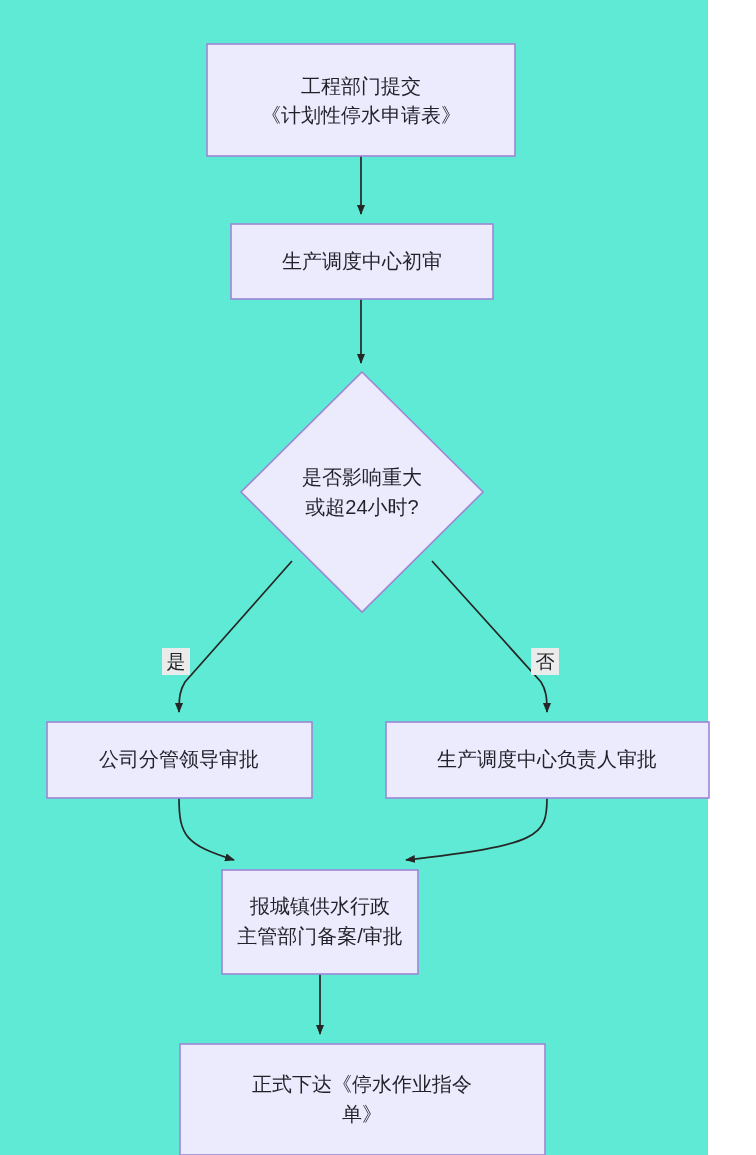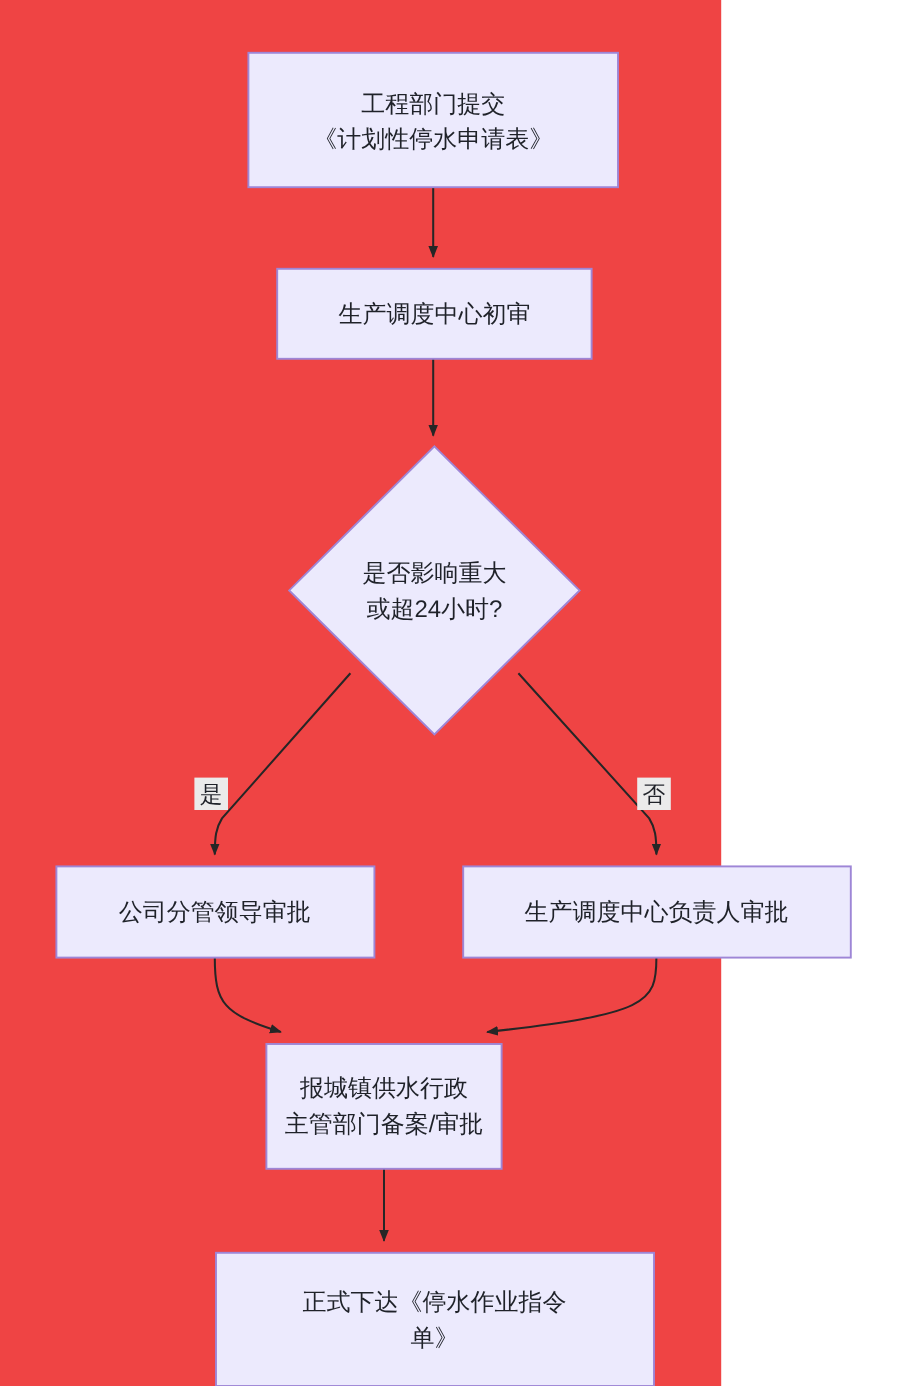--- a/index.html
+++ b/index.html
@@ -8,23 +8,23 @@
     background: #ffffff;
   }
   body {
     width: 756px;
     height: 1155px;
     overflow: hidden;
     font-family: "Liberation Sans", "DejaVu Sans", sans-serif;
   }
   #flowchart-root {
     position: relative;
-    width: 601px;
+    width: 708px;
     height: 1155px;
-    background: #ef4444;
+    background: #5eead4;
   }
   svg.chart {
     display: block;
     width: 756px;
     height: 1155px;
   }
   .node-shape {
     fill: #ECEAFD;
     stroke: #9E86D6;
     stroke-width: 1.6;

